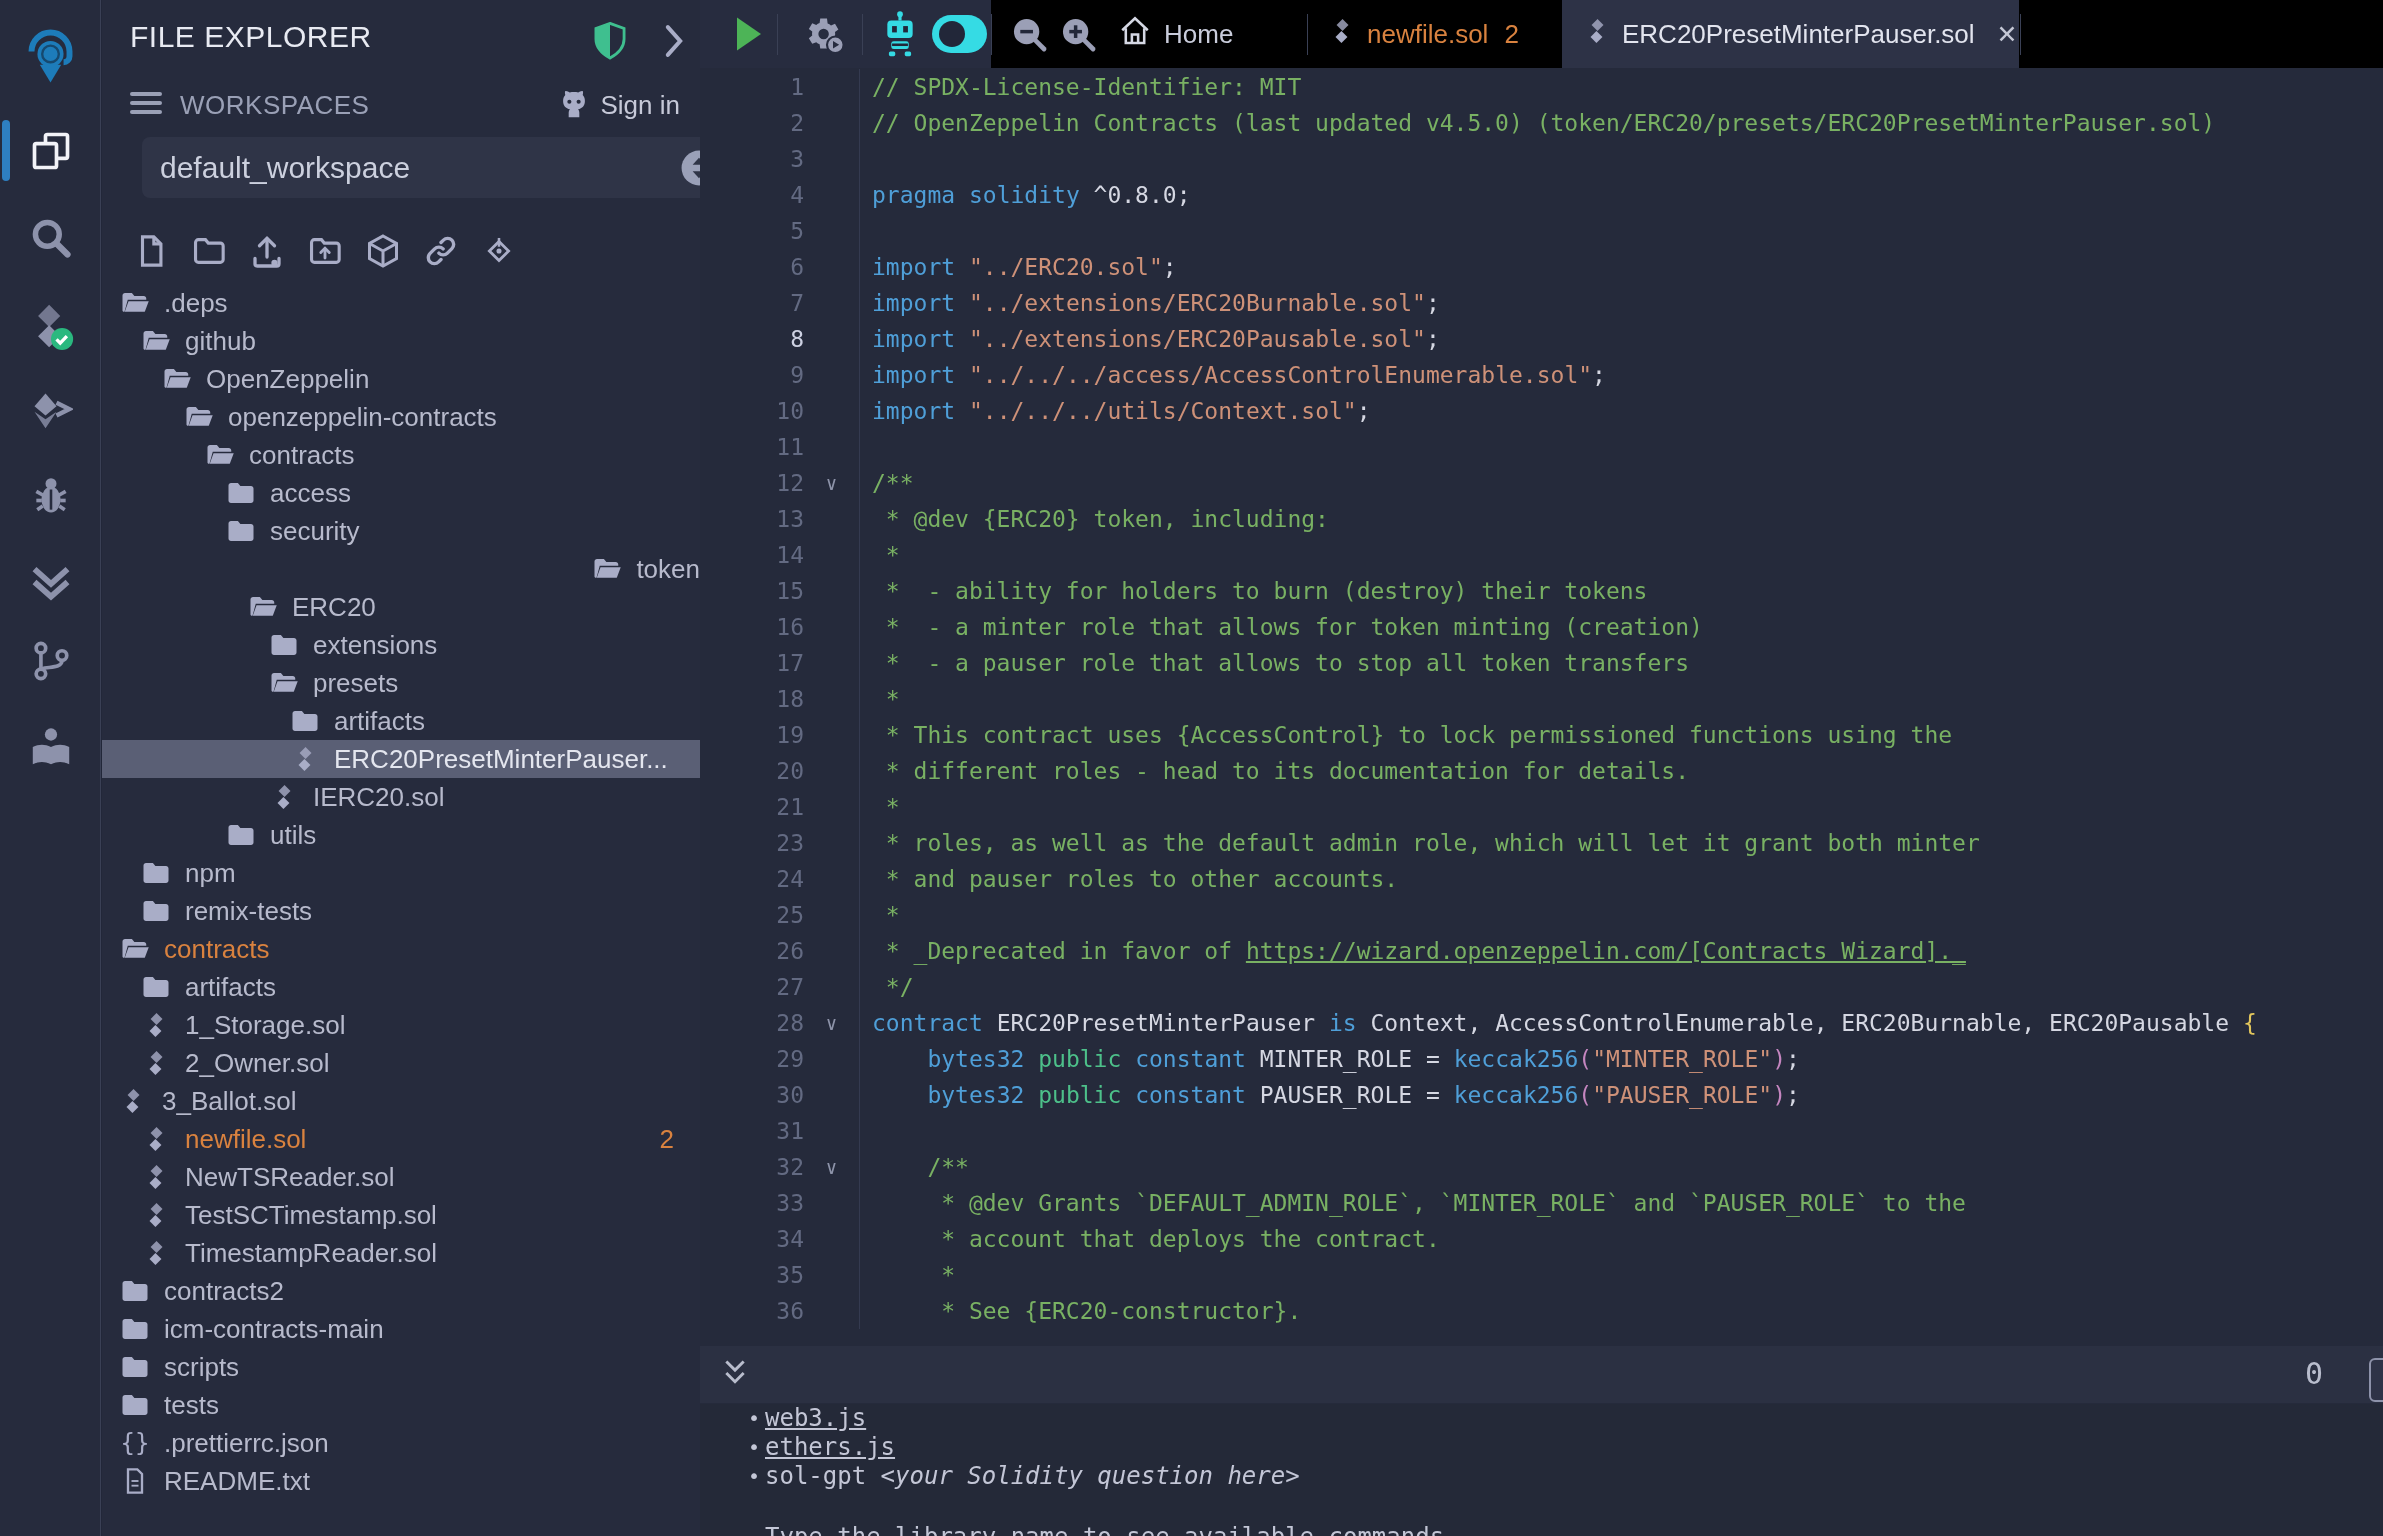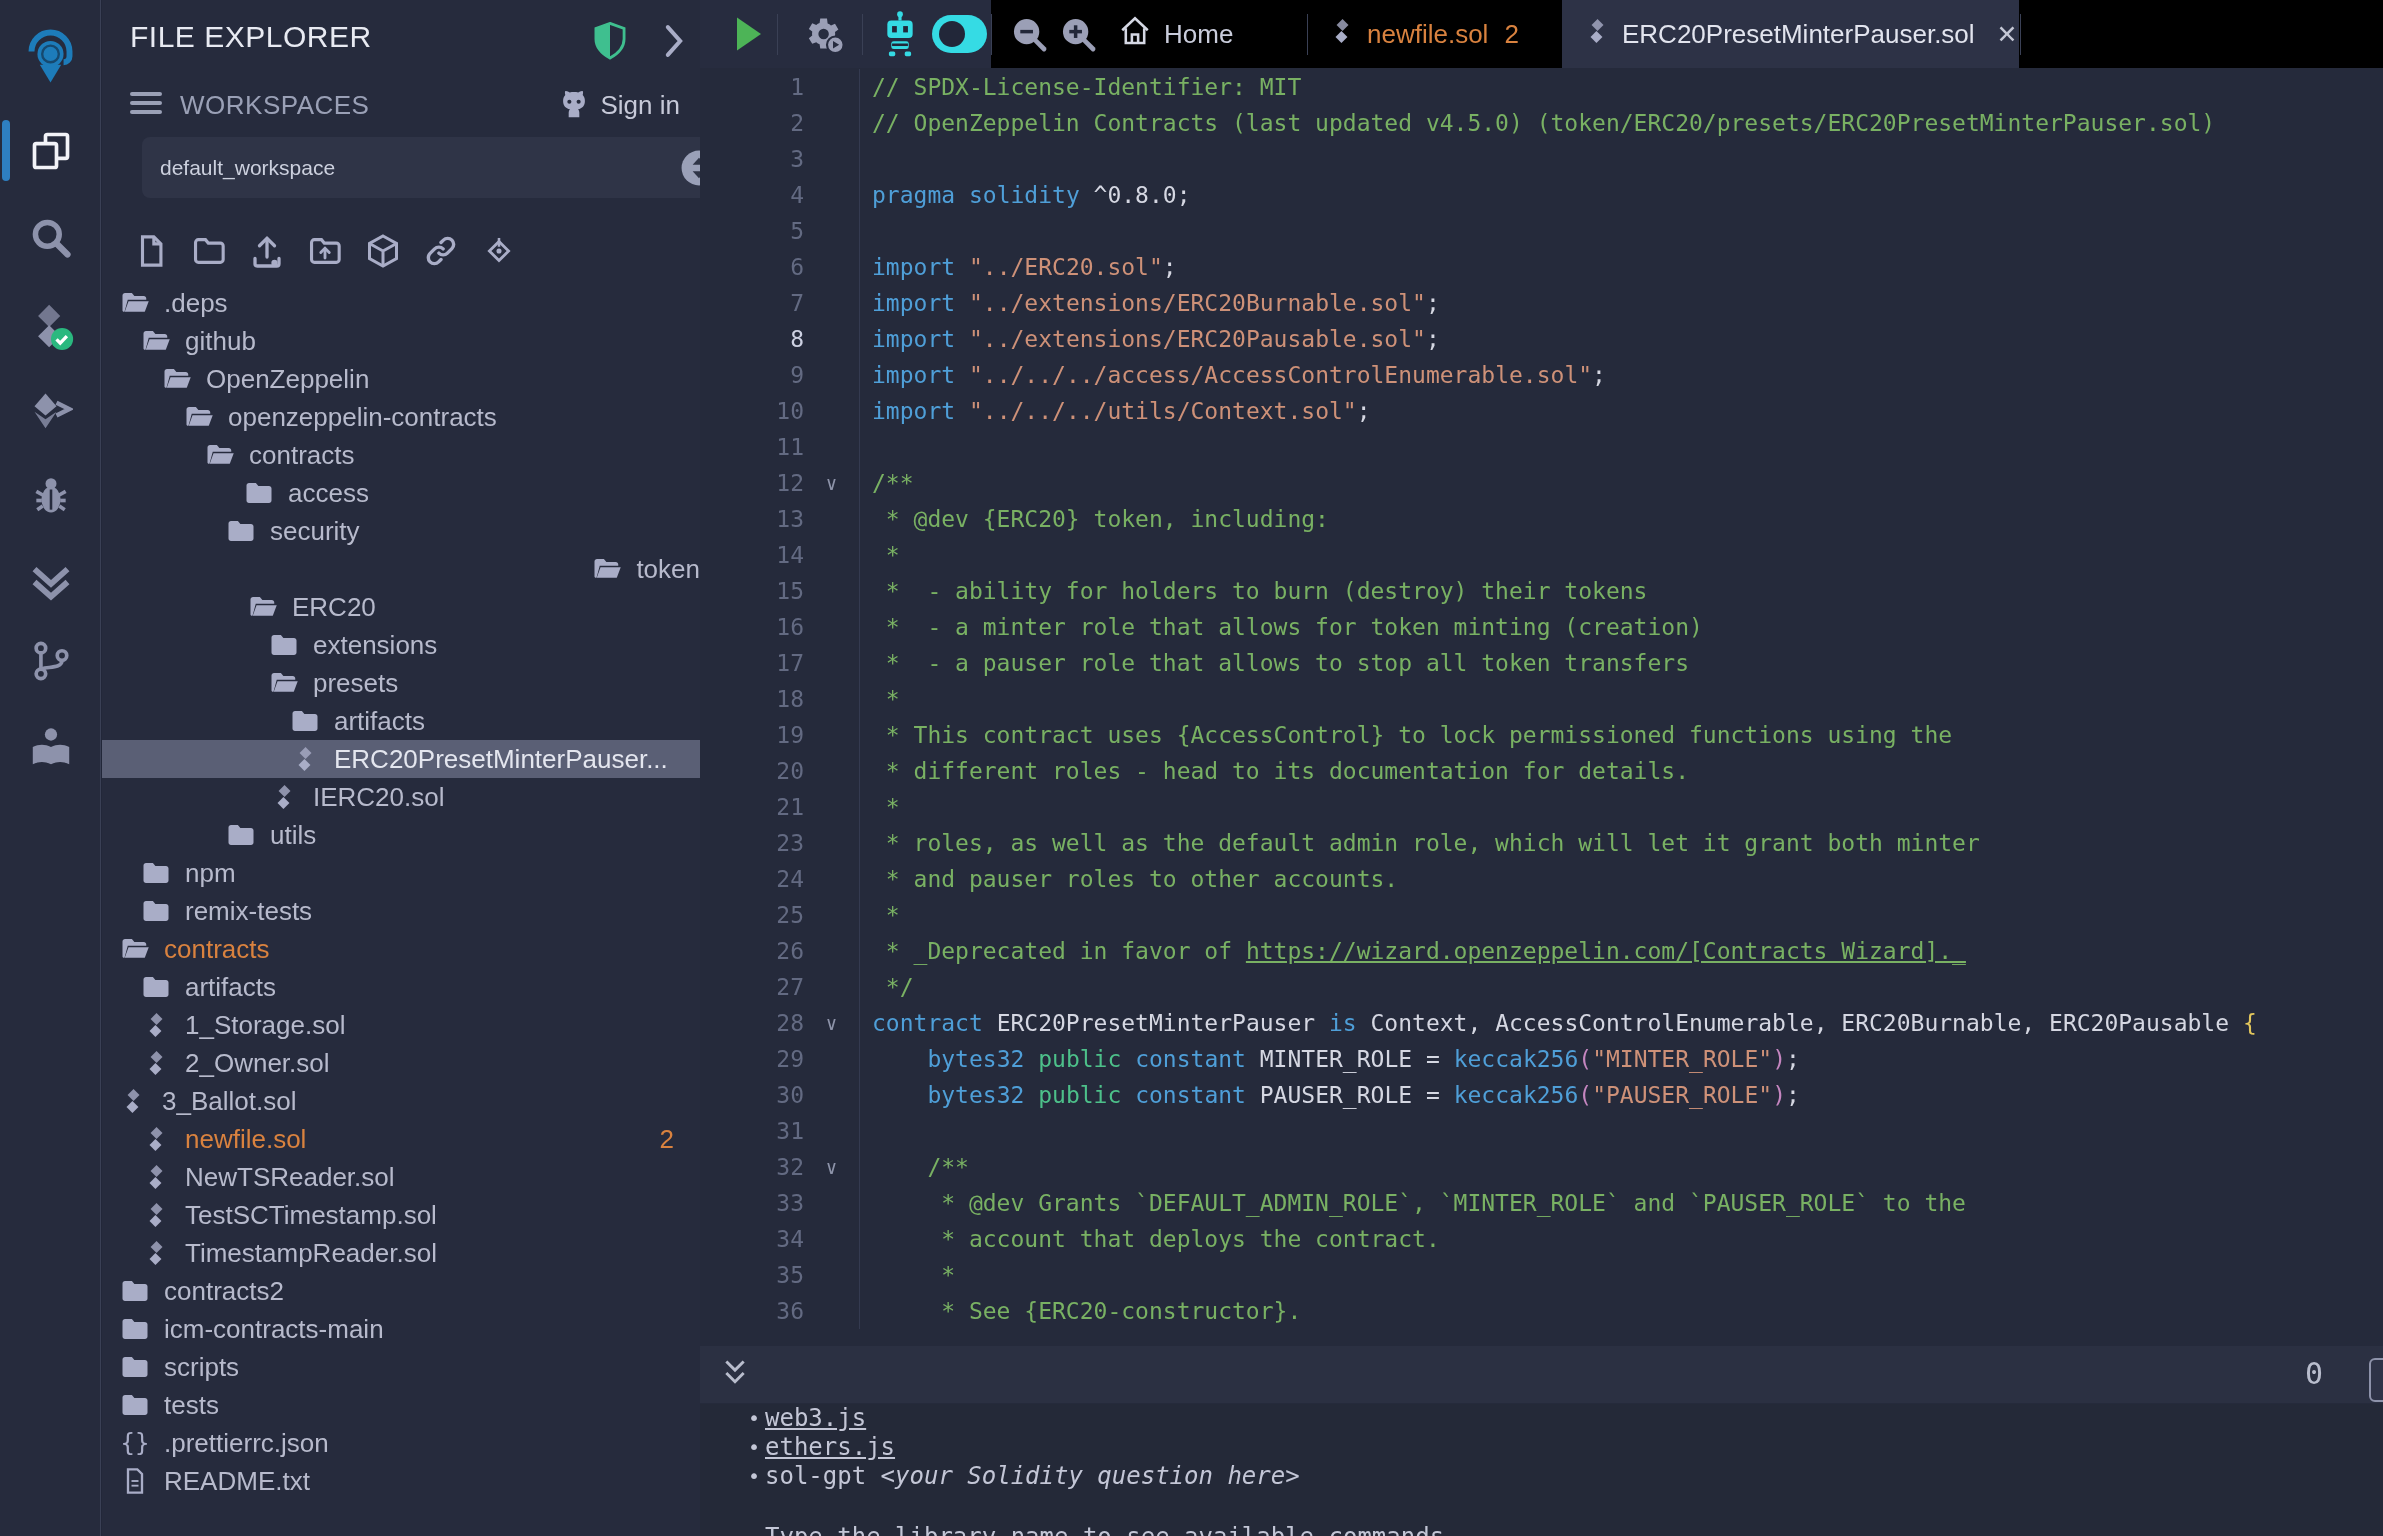--- a/index.html
+++ b/index.html
@@ -21,21 +21,21 @@
   #panel-title { position:absolute; left:28px; top:20px; font-size:30px;
                  color:#e8eaf2; letter-spacing:0.5px; }
   #ws-row { position:absolute; left:28px; top:87px; width:550px; height:36px;
             display:flex; align-items:center; color:#9aa0b6; }
   #ws-label { font-size:26px; margin-left:18px; letter-spacing:0.5px; }
   #signin { margin-left:auto; display:flex; align-items:center; gap:10px;
             color:#c6c9d8; font-size:26px; }
   #shield-wrap { position:absolute; left:491px; top:22px; display:flex; gap:36px; align-items:center; }
   #ws-select { position:absolute; left:40px; top:137px; width:594px; height:61px;
                background:#2f3447; border-radius:8px; display:flex; align-items:center;
-               color:#ccd0de; font-size:21px; padding:0 18px; }
+               color:#ccd0de; font-size:30px; padding:0 18px; }
   #ws-select .name { flex:1; }
   #actions { position:absolute; left:28px; top:230px; display:flex; gap:16px;
              align-items:center; color:#a9adc7; }
   #actions .act { width:42px; height:42px; display:flex; align-items:center; justify-content:center; }
 
   
   #tree { position:absolute; left:0; top:284px; width:598px; }
   .trow { height:38px; display:flex; align-items:center; font-size:26px;
           color:#b7bacc; white-space:nowrap; }
   .trow .ticon { width:30px; display:flex; justify-content:center; margin-right:14px;
@@ -326,21 +326,21 @@
       </div>
       <div class="trow" style="padding-left: 103px;">
         <span class="ticon">
           <svg width="30" height="30" viewBox="0 0 24 24">
             <path d="M2 6c0-1.2.9-2 2-2h5.5l2 2.4H19c1.1 0 2 .9 2 2v1H6.2L3.6 19H3c-.6 0-1-.5-1-1z" fill="currentColor"></path>
       <path d="M6.8 10.6H23L19.8 19H3.8z" fill="currentColor"></path>
           </svg>
         </span>
         <span>contracts</span>
       </div>
-      <div class="trow" style="padding-left: 124px; margin-left: 18px;">
+      <div class="trow" style="padding-left: 124px;">
         <span class="ticon">
           <svg width="30" height="30" viewBox="0 0 24 24">
             <path d="M2 6c0-1.2.9-2 2-2h5.5l2 2.4H20c1.1 0 2 .9 2 2V18c0 1.1-.9 2-2 2H4c-1.1 0-2-.9-2-2z" fill="currentColor"></path>
           </svg>
         </span>
         <span>access</span>
       </div>
       <div class="trow" style="padding-left: 124px;">
         <span class="ticon">
           <svg width="30" height="30" viewBox="0 0 24 24">

